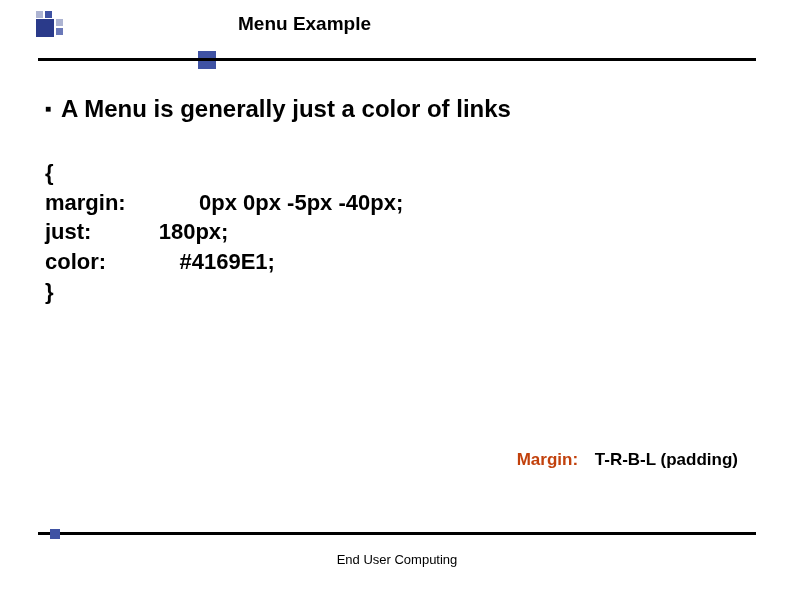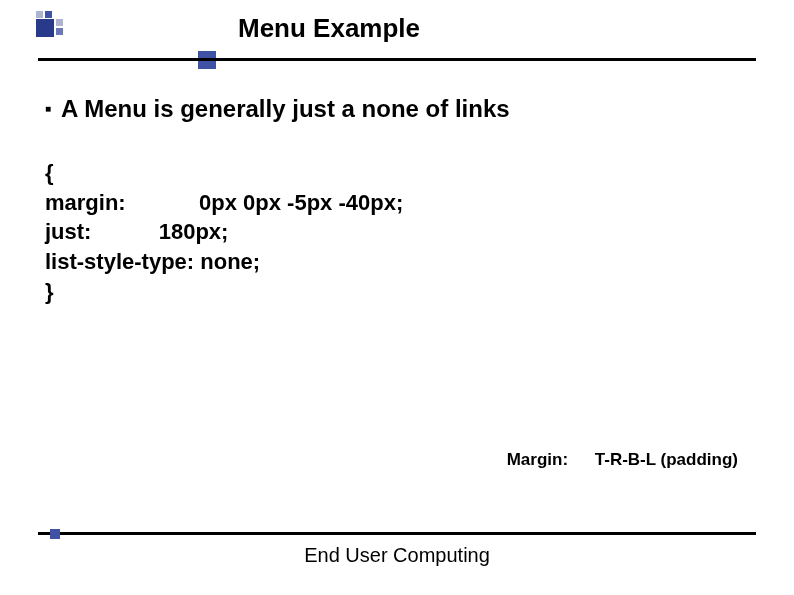--- a/index.html
+++ b/index.html
@@ -77,21 +77,21 @@
     width: 7px;
     height: 7px;
     top: 17px;
     left: 20px;
     background: #6a78b8;
   }
   .title {
     position: absolute;
     top: 13px;
     left: 238px;
-    font-size: 26px;
+    font-size: 19px;
     font-weight: bold;
     color: #000;
   }
   .bullet-row {
     position: absolute;
     top: 95px;
     left: 45px;
     font-size: 24px;
     font-weight: bold;
     color: #000;
@@ -116,22 +116,22 @@
     white-space: pre;
   }
   .note {
     position: absolute;
     top: 450px;
     right: 56px;
     font-size: 17px;
     font-weight: bold;
   }
   .note .label {
-    color: #000000;
-    margin-right: 22px;
+    color: #c2410c;
+    margin-right: 12px;
   }
   .note .text {
     color: #000;
   }
   .footer-bar {
     position: absolute;
     bottom: 60px;
     left: 38px;
     right: 38px;
     height: 3px;
@@ -143,21 +143,21 @@
     left: 50px;
     width: 10px;
     height: 10px;
     background: #3f52a3;
   }
   .footer-text {
     position: absolute;
     bottom: 28px;
     width: 100%;
     text-align: center;
-    font-size: 20px;
+    font-size: 13px;
     color: #000;
   }
 </style>
 </head>
 <body>
 
 <div class="slide">
 
   <div class="logo">
     <div class="sm1"></div>
@@ -167,28 +167,28 @@
     <div class="sm4"></div>
   </div>
 
   <div class="title">Menu Example</div>
 
   <div class="header-accent"></div>
   <div class="header-bar"></div>
 
   <div class="bullet-row">
     <span class="bullet">■</span>
-    <span>A Menu is generally just a none of links</span>
+    <span>A Menu is generally just a color of links</span>
   </div>
 
   <div class="codeblock">
     <div>{</div>
     <div>margin:            0px 0px -5px -40px;</div>
     <div>just:           180px;</div>
-    <div>list-style-type: none;</div>
+    <div>color:            #4169E1;</div>
     <div>}</div>
   </div>
 
   <div class="note">
     <span class="label">Margin:</span>
     <span class="text">T-R-B-L (padding)</span>
   </div>
 
   <div class="footer-bar"></div>
   <div class="footer-accent"></div>

